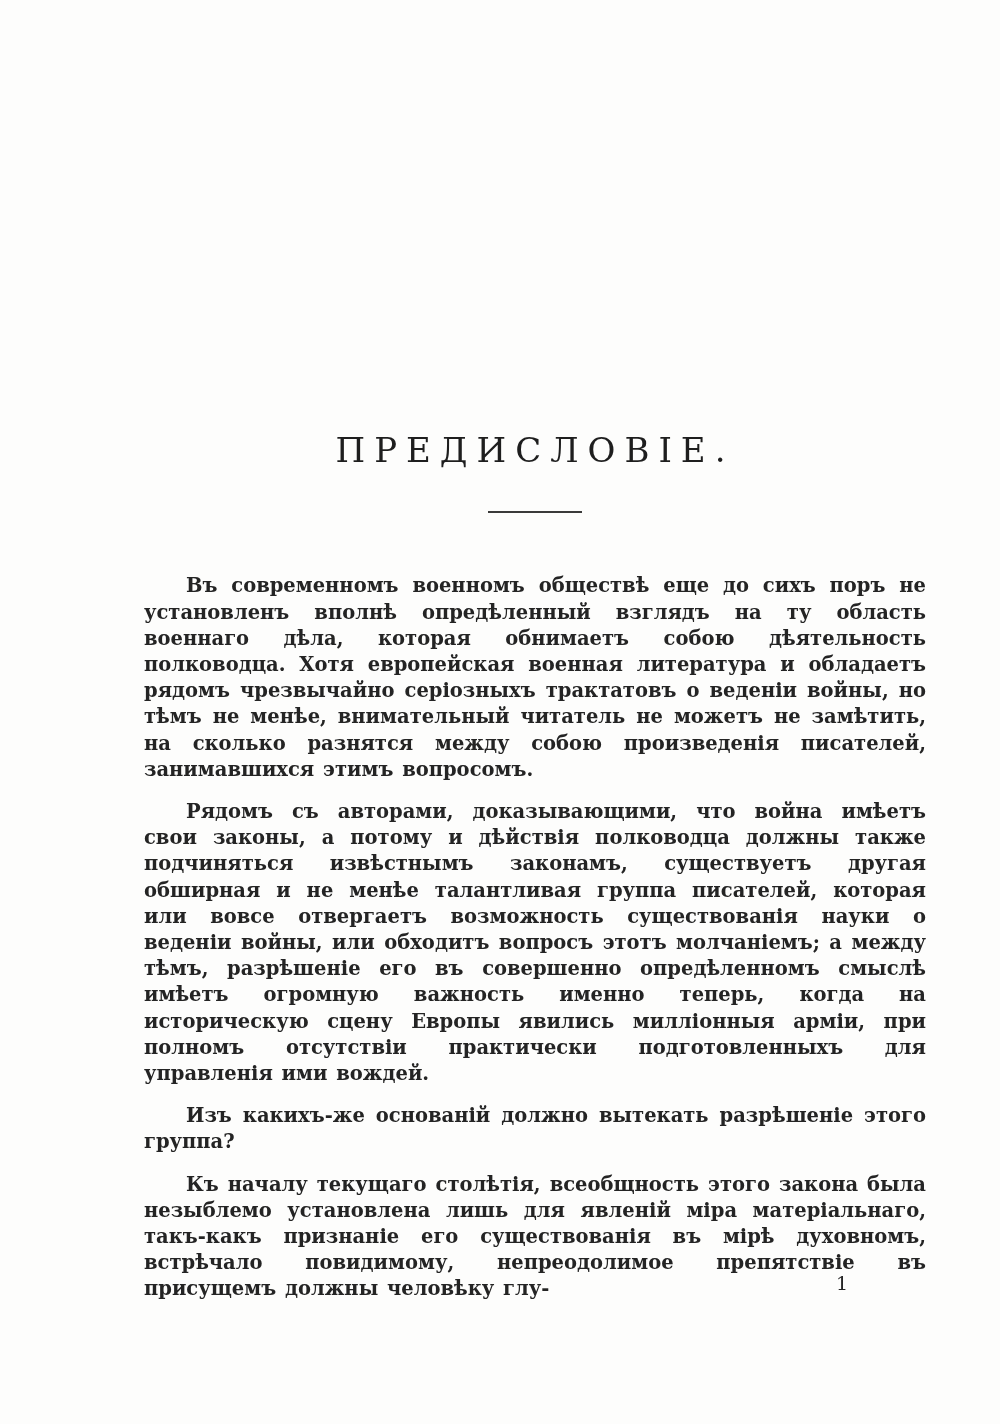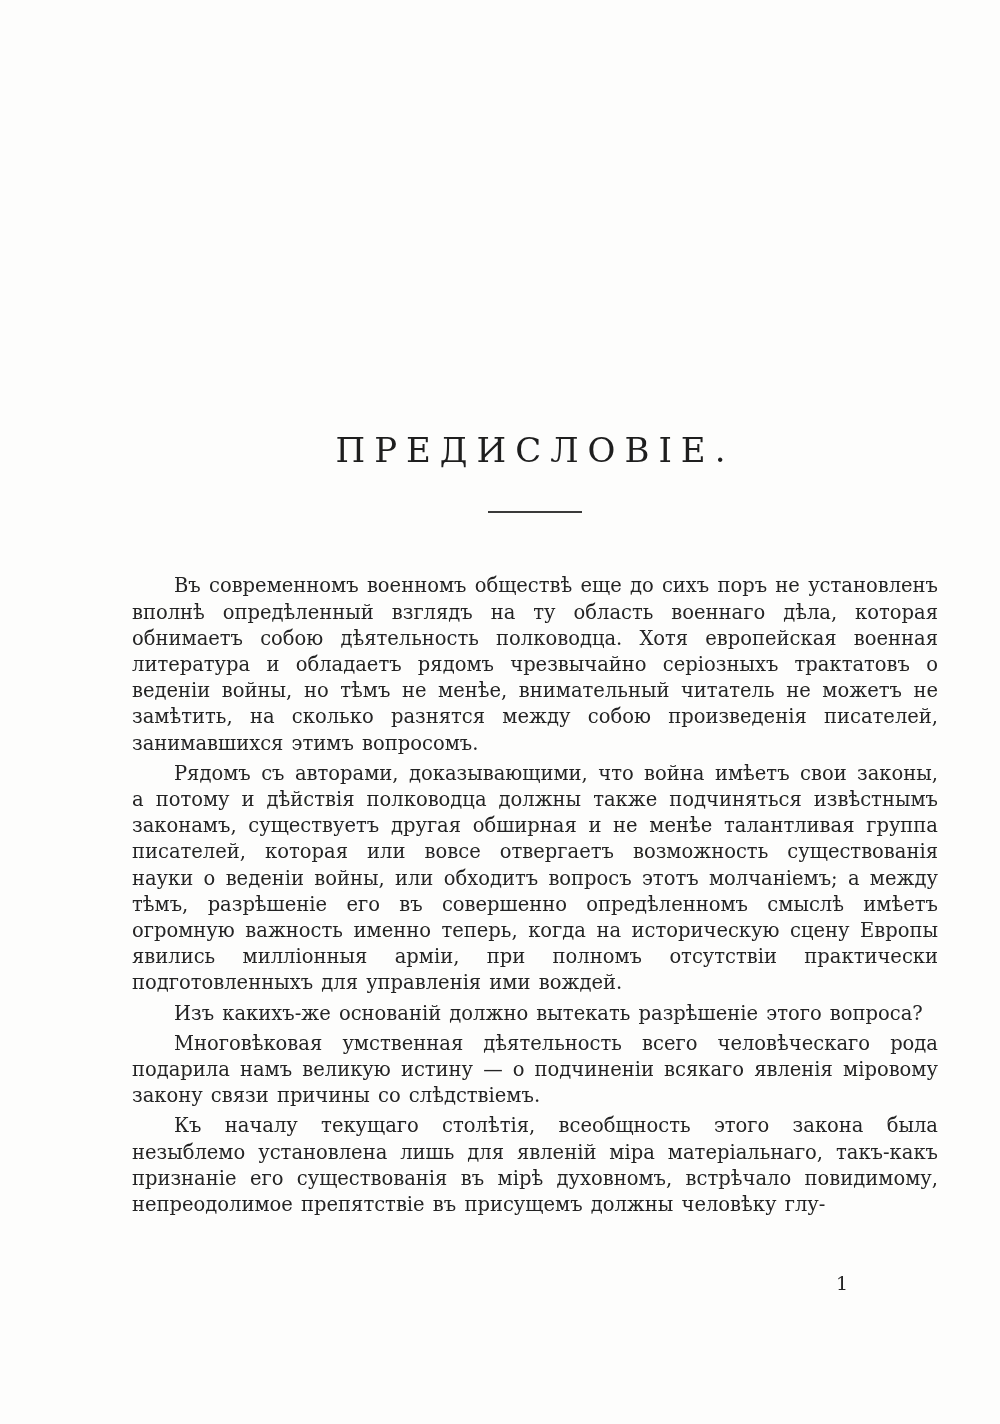--- a/index.html
+++ b/index.html
@@ -38,24 +38,25 @@
     margin: 42px auto 0 auto;
   }
   .body-text {
     margin-top: 60px;
     font-size: 19.5px;
     line-height: 26.2px;
     text-align: justify;
     color: #242424;
   }
   .body-text p {
-    margin: 4px;
+    margin: 16px;
     padding: 0;
     text-indent: 42px;
     word-spacing: 2px;
+    font-weight: bold;
   }
   .page-number {
     position: absolute;
     top: 1272px;
     right: 152px;
     font-size: 19px;
     color: #242424;
   }
 </style>
 </head>
@@ -63,20 +64,19 @@
 
 <div class="page">
 
   <h1 class="title">ПРЕДИСЛОВІЕ.</h1>
 
   <div class="divider"></div>
 
   <div class="body-text">
     <p>Въ современномъ военномъ обществѣ еще до сихъ поръ не установленъ вполнѣ опредѣленный взглядъ на ту область военнаго дѣла, которая обнимаетъ собою дѣятельность полководца. Хотя европейская военная литература и обладаетъ рядомъ чрезвычайно серіозныхъ трактатовъ о веденіи войны, но тѣмъ не менѣе, внимательный читатель не можетъ не замѣтить, на сколько разнятся между собою произведенія писателей, занимавшихся этимъ вопросомъ.</p>
     <p>Рядомъ съ авторами, доказывающими, что война имѣетъ свои законы, а потому и дѣйствія полководца должны также подчиняться извѣстнымъ законамъ, существуетъ другая обширная и не менѣе талантливая группа писателей, которая или вовсе отвергаетъ возможность существованія науки о веденіи войны, или обходитъ вопросъ этотъ молчаніемъ; а между тѣмъ, разрѣшеніе его въ совершенно опредѣленномъ смыслѣ имѣетъ огромную важность именно теперь, когда на историческую сцену Европы явились милліонныя арміи, при полномъ отсутствіи практически подготовленныхъ для управленія ими вождей.</p>
-    <p>Изъ какихъ-же основаній должно вытекать разрѣшеніе этого вопроса?</p>
-    <p>Многовѣковая умственная дѣятельность всего человѣческаго рода подарила намъ великую истину — о подчиненіи всякаго явленія міровому закону связи причины со слѣдствіемъ.</p>
+    <p>Изъ какихъ-же основаній должно вытекать разрѣшеніе этого группа?</p>
     <p>Къ началу текущаго столѣтія, всеобщность этого закона была незыблемо установлена лишь для явленій міра матеріальнаго, такъ-какъ признаніе его существованія въ мірѣ духовномъ, встрѣчало повидимому, непреодолимое препятствіе въ присущемъ должны человѣку глу-</p>
   </div>
 
   <div class="page-number">1</div>
 
 </div>
 
 </body></html>

